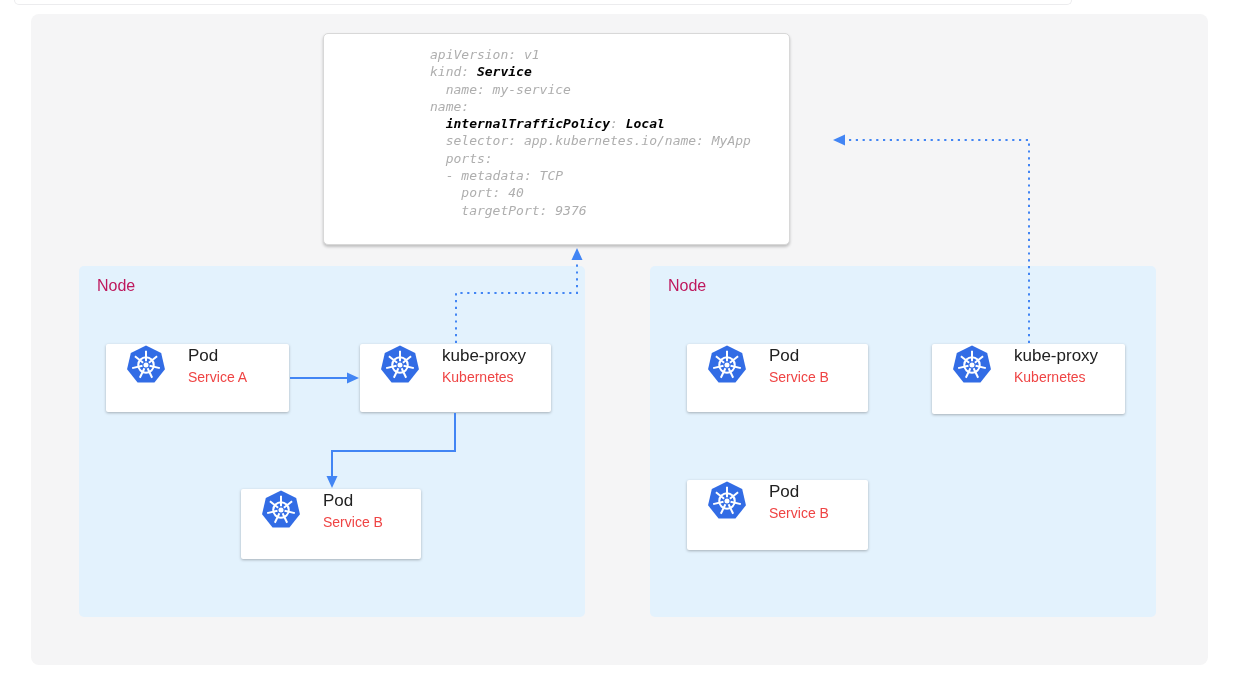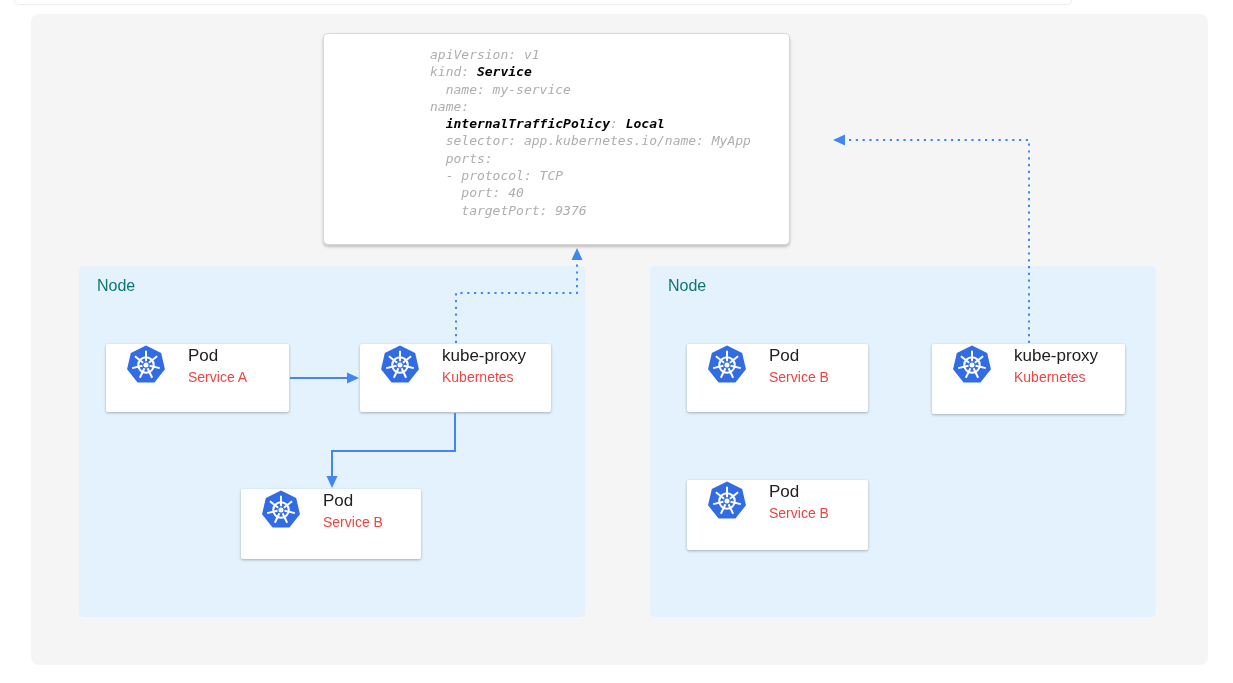--- a/index.html
+++ b/index.html
@@ -30,21 +30,21 @@
   }
   .code-line .b{font-weight:bold;color:#000000;}
   .node{
     position:absolute;top:266px;width:506px;height:351px;
     background:#e3f2fd;border-radius:5px;
   }
   .node-left{left:79px;}
   .node-right{left:650px;}
   .node-label{
     position:absolute;left:18px;top:11px;
-    font-size:16px;color:#0f766e;
+    font-size:16px;color:#be185d;
   }
   .card{
     position:absolute;background:#ffffff;border-radius:2px;
     box-shadow:0 1px 3px rgba(0,0,0,0.28);
     display:flex;align-items:flex-start;box-sizing:border-box;
     padding-left:19px;
   }
   .card .k8s-logo{flex:0 0 auto;width:42px;height:42px;}
   .card .card-text{margin-left:21px;display:flex;flex-direction:column;}
   .card-title{font-size:17px;color:#212121;line-height:23px;}
@@ -70,21 +70,21 @@
   <div class="panel">
 
     <div class="yaml-box" style="left:292px;top:19px;">
       <div class="code-line"><span>apiVersion: v1</span></div>
       <div class="code-line"><span>kind: </span><span class="b">Service</span></div>
       <div class="code-line"><span>  name: my-service</span></div>
       <div class="code-line"><span>name:</span></div>
       <div class="code-line"><span>  </span><span class="b">internalTrafficPolicy</span><span>: </span><span class="b">Local</span></div>
       <div class="code-line"><span>  selector: app.kubernetes.io/name: MyApp</span></div>
       <div class="code-line"><span>  ports:</span></div>
-      <div class="code-line"><span>  - protocol: TCP</span></div>
+      <div class="code-line"><span>  - metadata: TCP</span></div>
       <div class="code-line"><span>    port: 40</span></div>
       <div class="code-line"><span>    targetPort: 9376</span></div>
     </div>
 
     <div class="node node-left" style="left:48px;top:252px;">
       <div class="node-label">Node</div>
     </div>
 
     <div class="node node-right" style="left:619px;top:252px;">
       <div class="node-label">Node</div>

